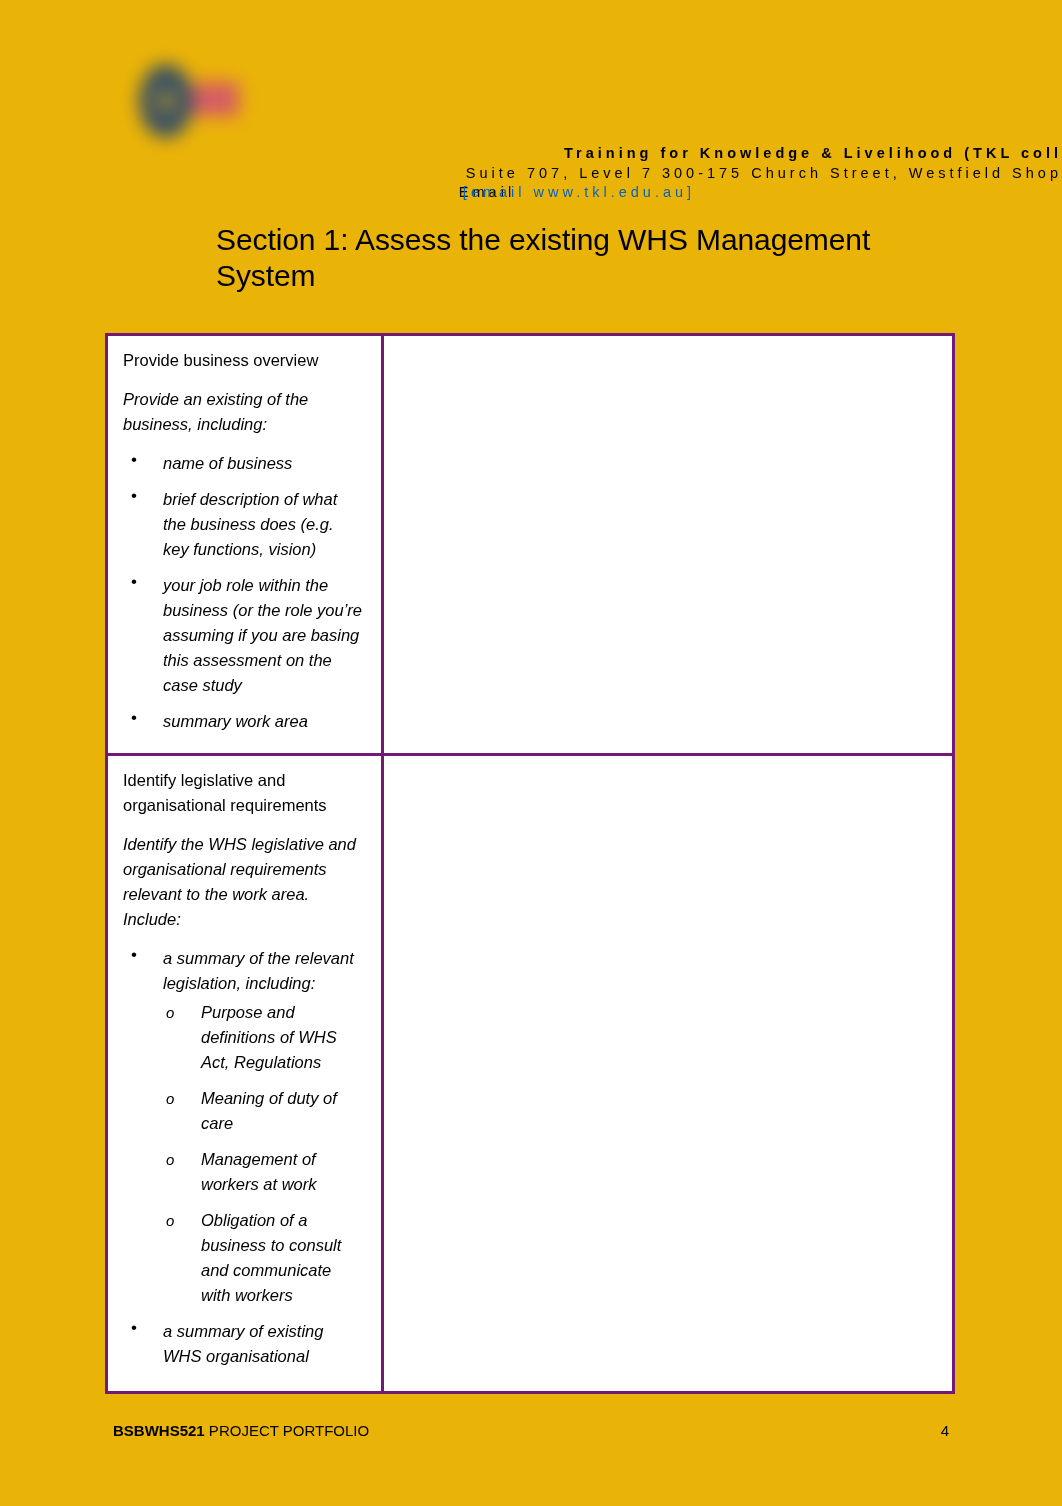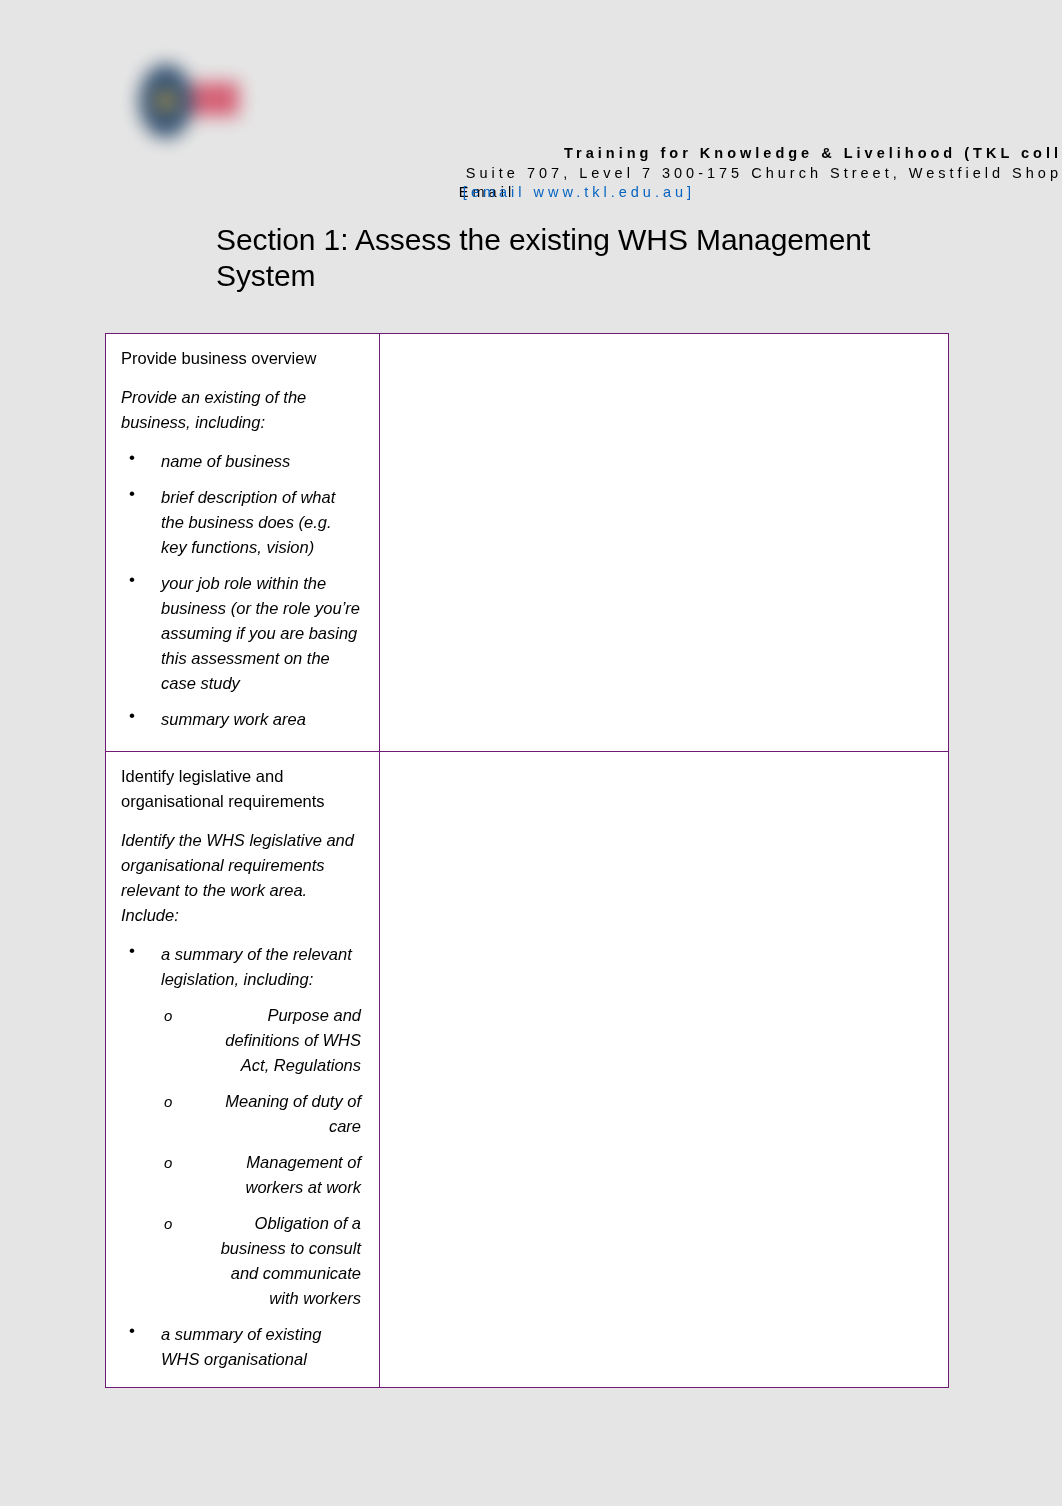--- a/index.html
+++ b/index.html
@@ -8,21 +8,21 @@
     background: #ffffff;
   }
   body {
     font-family: "Liberation Sans", sans-serif;
     color: #000000;
   }
   .page {
     position: relative;
     width: 1062px;
     height: 1506px;
-    background: #e5e5e5;
+    background: #eab308;
     overflow: hidden;
     box-sizing: border-box;
   }
 
   
   .letterhead {
     position: absolute;
     left: 0;
     top: 0;
     width: 1062px;
@@ -126,21 +126,21 @@
   .tbl {
     position: absolute;
     left: 105px;
     top: 333px;
     width: 841px;
     border-collapse: collapse;
     table-layout: fixed;
   }
   .tbl td {
     vertical-align: top;
-    border: 1px solid #701a75;
+    border: 3px solid #701a75;
     padding: 0;
     background: #ffffff;
   }
   .col-left { width: 273px; }
   .col-right { width: 568px; }
   .cell-pad {
     padding: 12px 18px 10px 15px;
   }
   .row1 .cell-pad { height: 395px; }
   .row2 .cell-pad { height: 613px; overflow: hidden; }
@@ -175,22 +175,21 @@
   ul.bul > li::before {
     content: "\2022";
     position: absolute;
     left: 8px;
     top: -4px;
     font-size: 17px;
     font-style: normal;
     line-height: 25px;
   }
   ul.sub {
-    margin-top: 11px;
-    text-align: right;
+    margin-top: 4px;
   }
   ul.sub > li {
     position: relative;
     padding-left: 38px;
     margin-bottom: 11px;
     font-size: 16.5px;
     font-style: italic;
     line-height: 25px;
   }
   ul.sub > li::before {
@@ -294,14 +293,18 @@
             </ul>
           </div>
         </td>
         <td class="col-right">
           <div class="cell-pad"></div>
         </td>
       </tr>
     </tbody>
   </table>
 
+  <div class="footer">
+    <div class="footer-left"><span class="footer-code">BSBWHS521</span><span> PROJECT PORTFOLIO</span></div>
+    <div class="footer-page">4</div>
+  </div>
 
 </div>
 
 </body></html>

